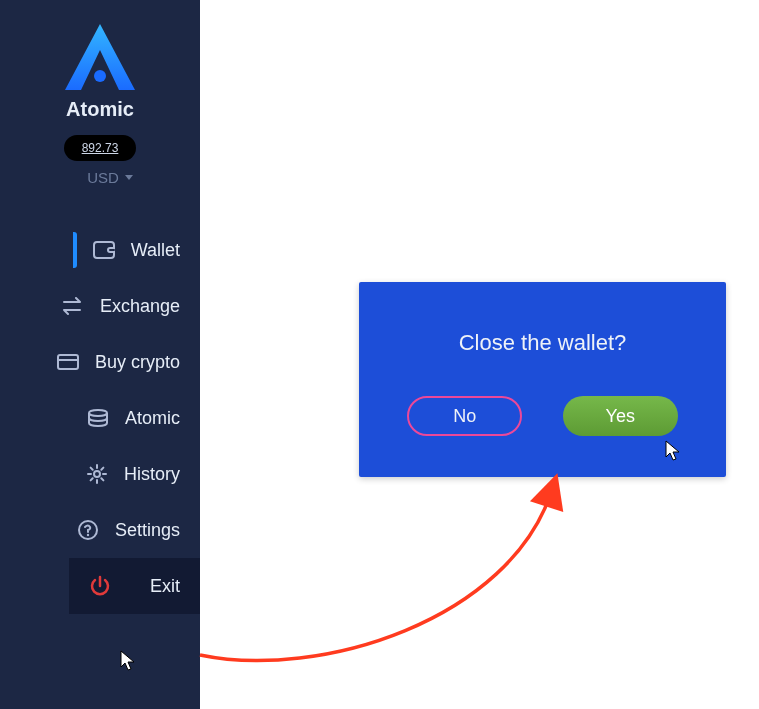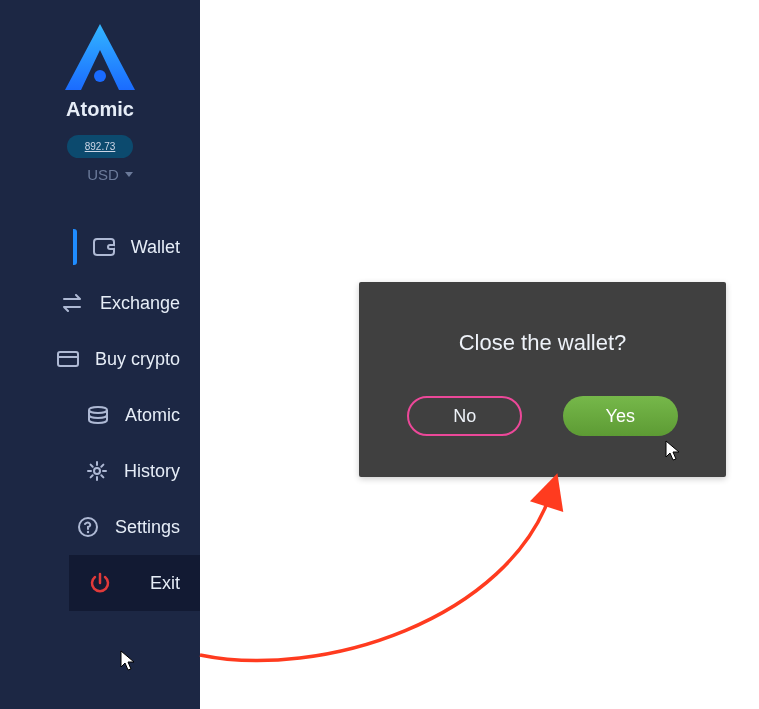--- a/index.html
+++ b/index.html
@@ -34,23 +34,23 @@
 
     .brand-name {
       color: #e6edf7;
       font-weight: 700;
       font-size: 20px;
       margin-top: 8px;
     }
 
     .balance-pill {
       margin-top: 14px;
-      background: #0c4a6e;
+      background: #000000;
       color: #cdd6e6;
-      font-size: 10px;
+      font-size: 12px;
       font-weight: 500;
       padding: 6px 18px;
       border-radius: 20px;
       cursor: pointer;
       text-decoration: underline;
     }
 
     .currency-row {
       margin-top: 8px;
       color: #6b7a9a;
@@ -116,21 +116,21 @@
       gap: 23px;
     }
 
     
     .dialog {
       position: absolute;
       left: 359px;
       top: 282px;
       width: 367px;
       height: 195px;
-      background: #404040;
+      background: #1d4ed8;
       border-radius: 2px;
       display: flex;
       flex-direction: column;
       align-items: center;
       padding-top: 48px;
       box-shadow: 0 2px 6px rgba(0,0,0,0.2);
     }
 
     .dialog-title {
       color: #eef2f8;

